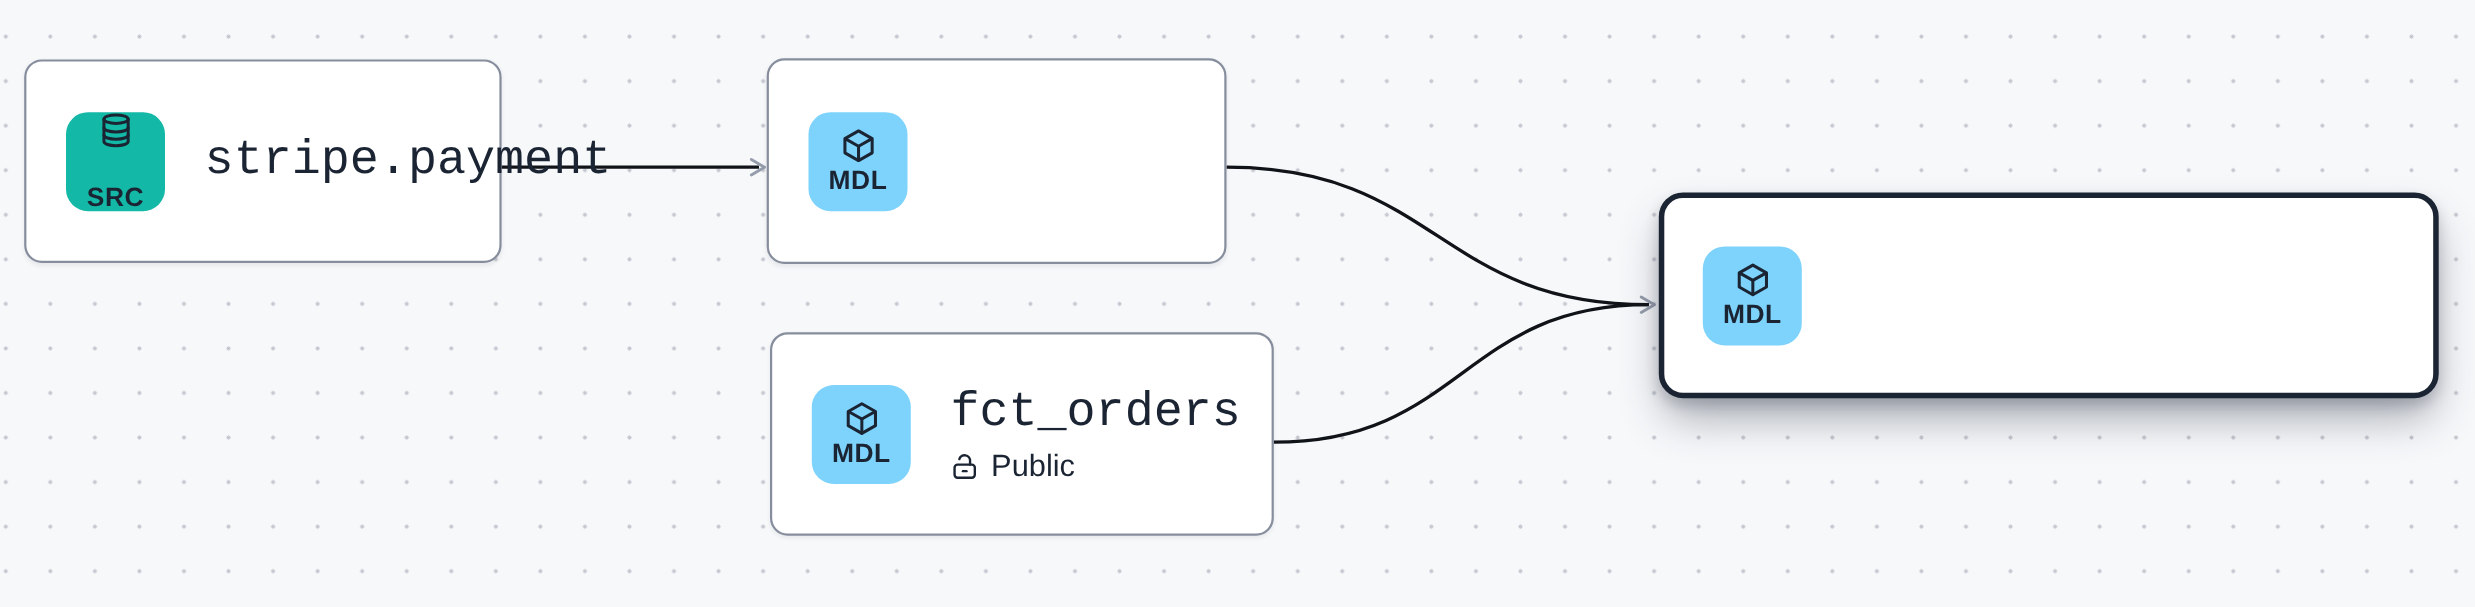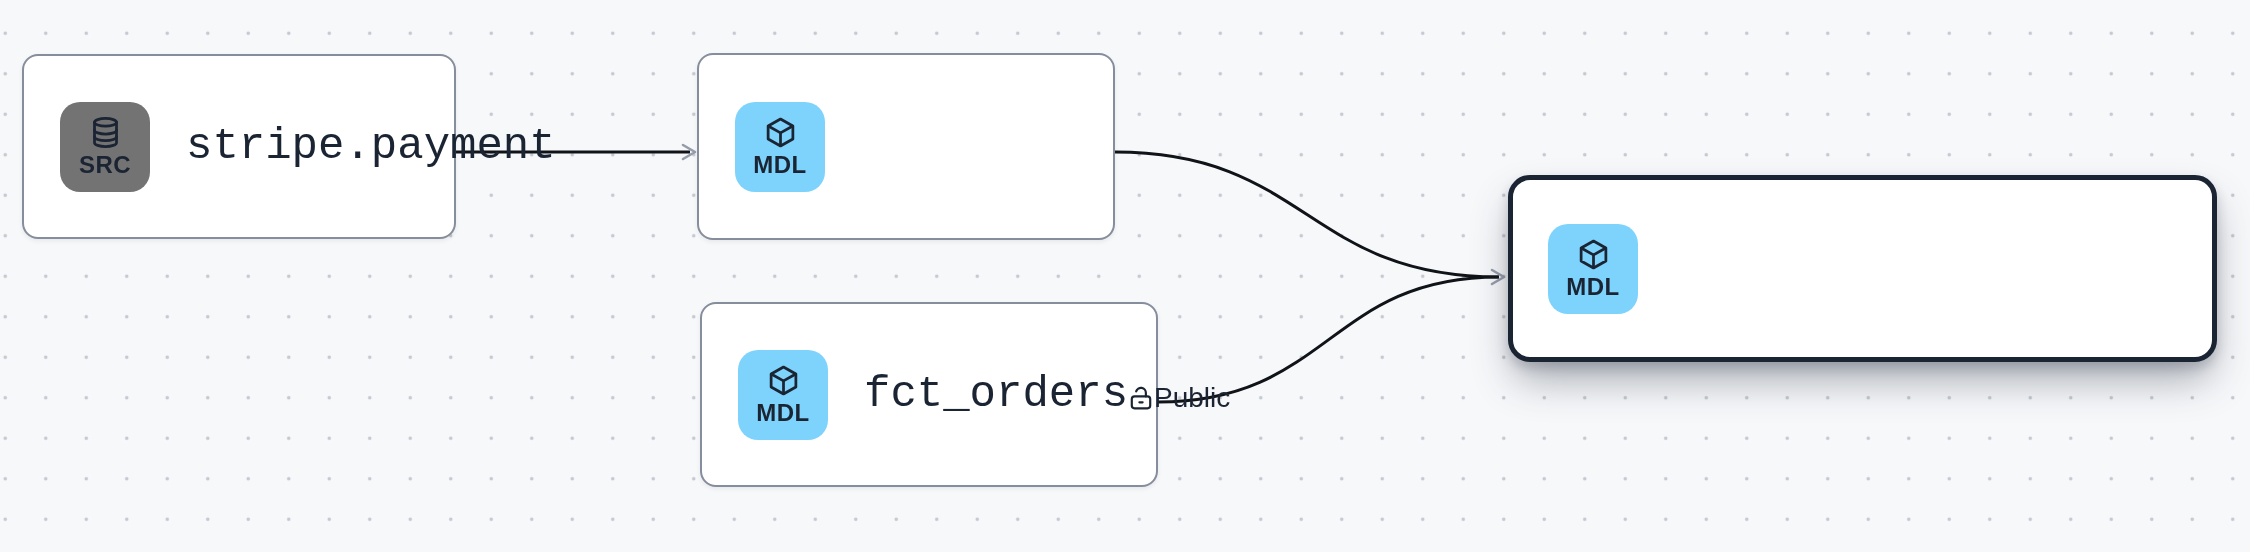--- a/index.html
+++ b/index.html
@@ -37,28 +37,28 @@
   .n-stripe{left:22px;top:54px;width:434px;height:185px;}
   .n-stg{left:697px;top:53px;width:418px;height:187px;}
   .n-fct{left:700px;top:302px;width:458px;height:185px;}
   .n-agg{left:1508px;top:175px;width:709px;height:187px;}
 
   .badge{
     width:90px;height:90px;border-radius:20px;flex:none;
     display:flex;flex-direction:column;align-items:center;justify-content:center;
     color:#1b2433;
   }
-  .badge.src{background:#737373;}
+  .badge.src{background:#14b8a6;justify-content:space-between;}
   .badge.mdl{background:#7dd3fc;}
   .badge svg{width:35px;height:33px;display:block;}
   .badge-label{font-size:24px;font-weight:700;letter-spacing:.5px;line-height:1;margin-top:4px;}
 
   .title{font-size:44px;font-weight:500;white-space:nowrap;line-height:1.2;font-family:Liberation Mono, monospace;}
-  .text-block{display:flex;flex-direction:row;justify-content:center;}
-  .access{display:flex;align-items:center;font-size:28px;margin-top:7px;}
+  .text-block{display:flex;flex-direction:column;justify-content:center;}
+  .access{display:flex;align-items:center;gap:11px;font-size:28px;margin-top:7px;}
   .access svg{width:26px;height:26px;flex:none;}
   .icon svg{display:block;}
 </style>
 </head>
 <body>
 
 <div class="canvas">
 
   <svg class="edges" viewBox="0 0 2250 552">
     <path class="edge" d="M456 152 H690"></path>

